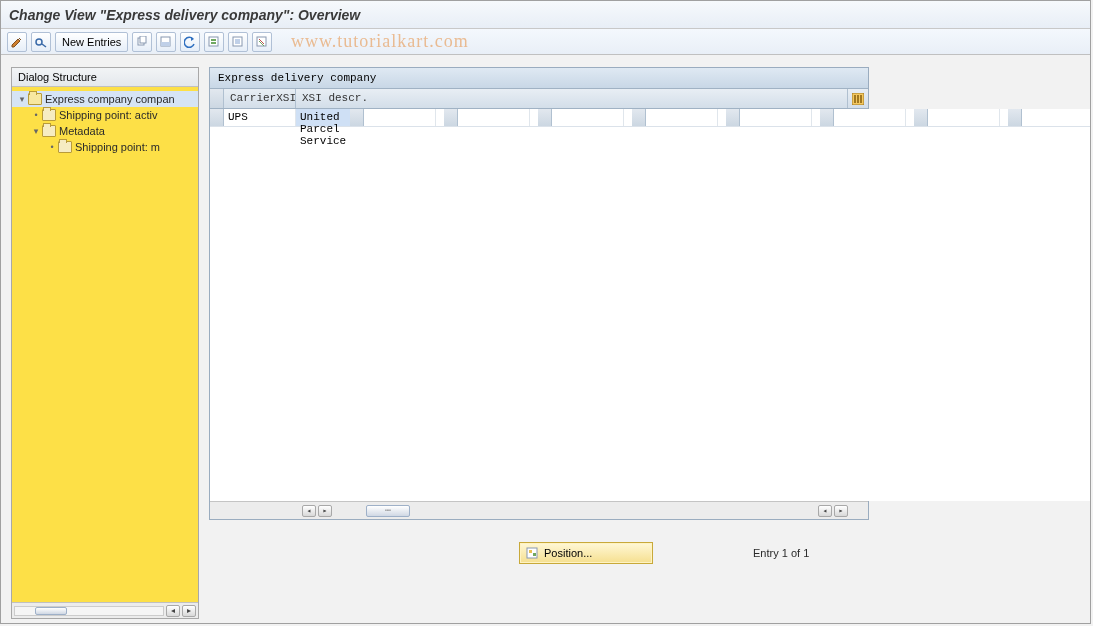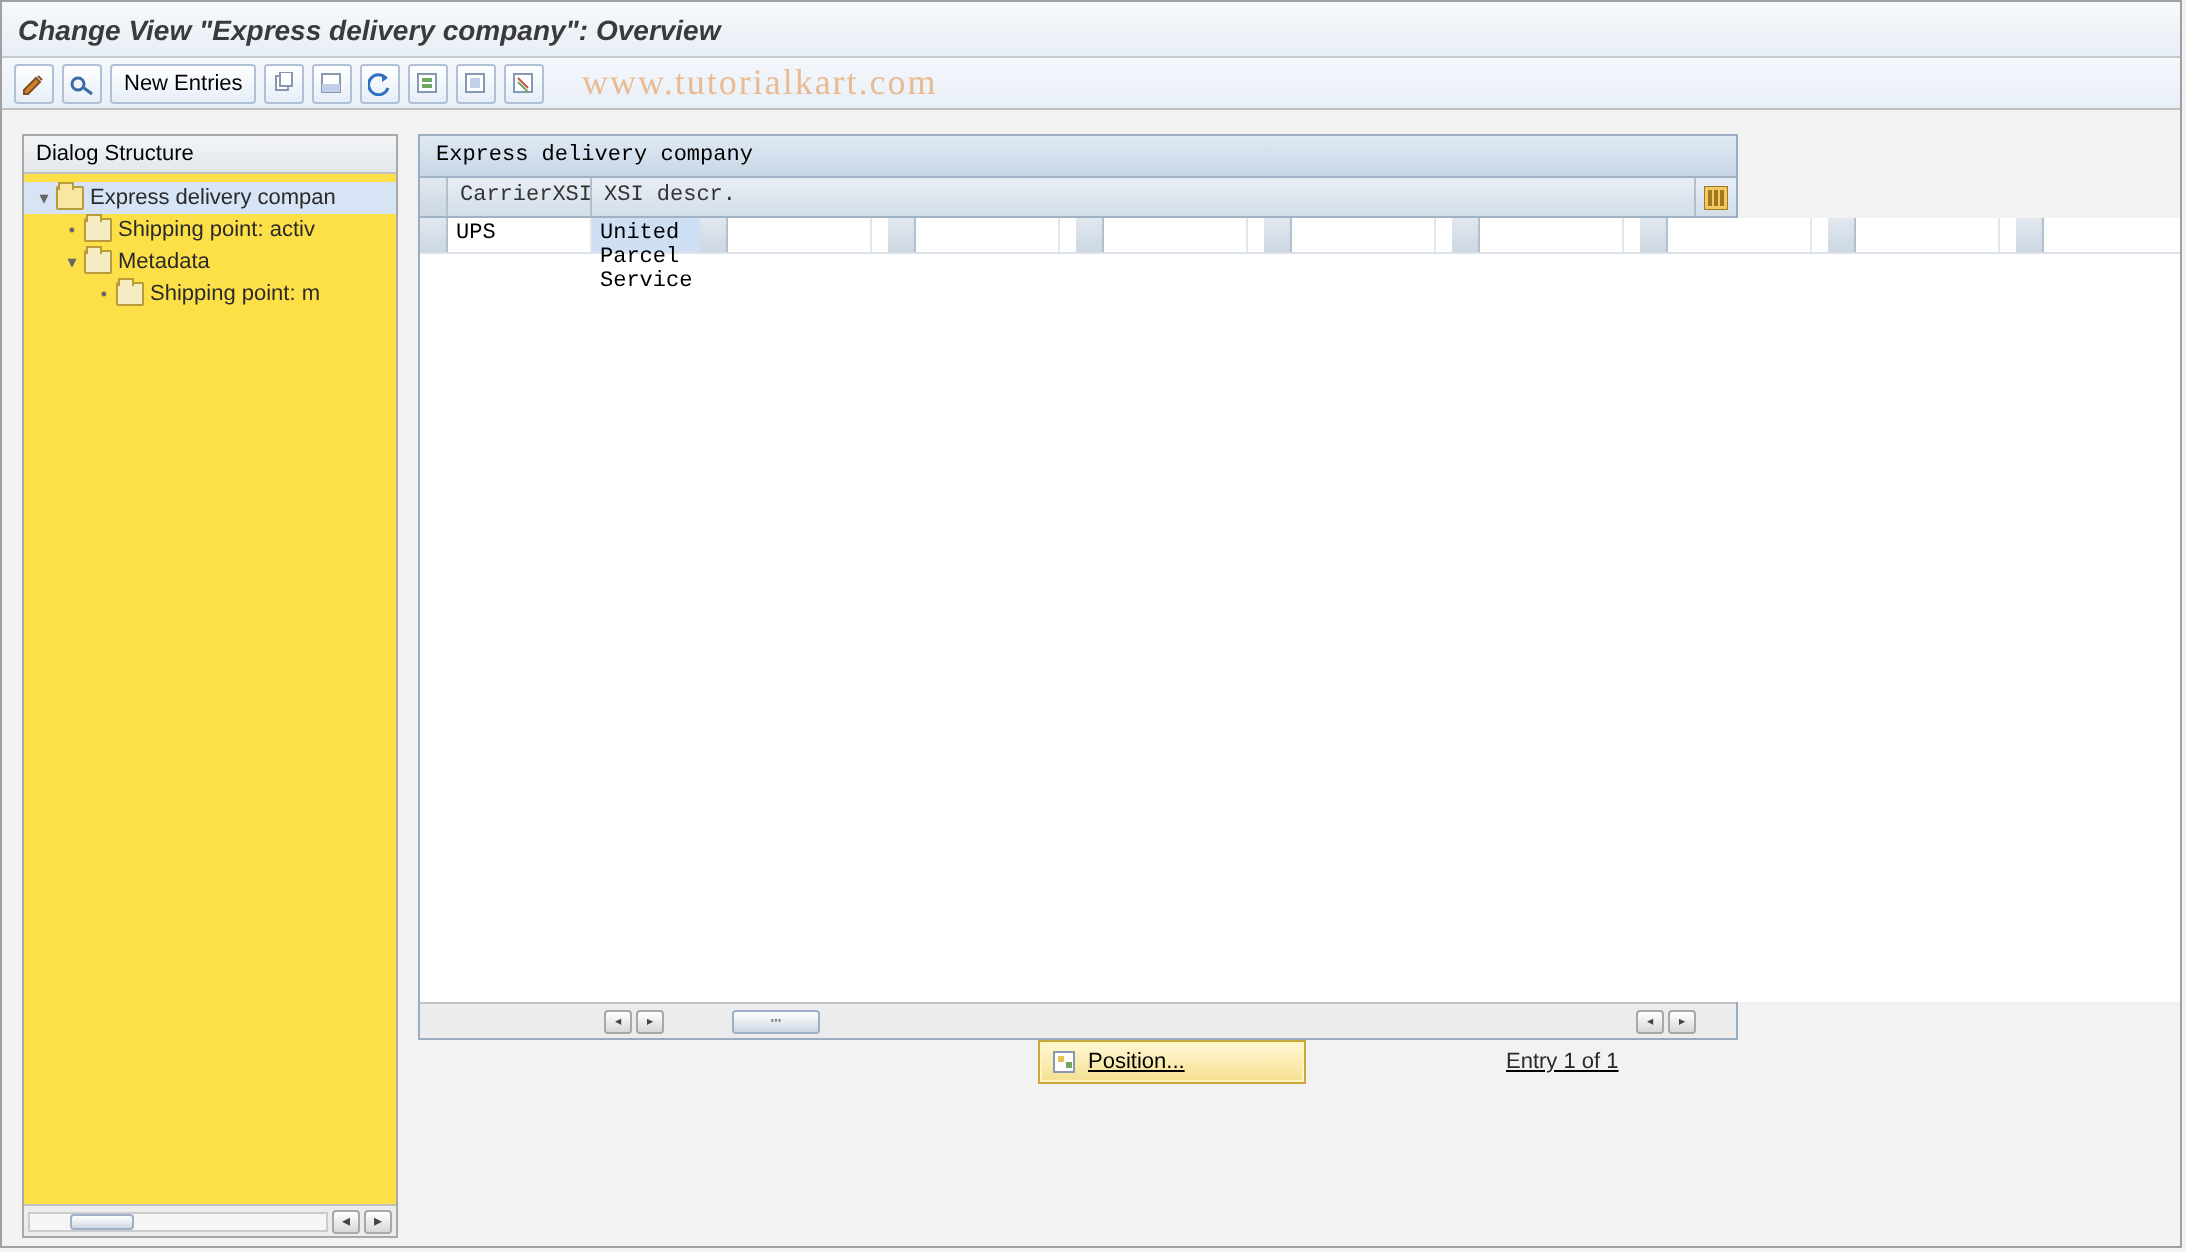--- a/index.html
+++ b/index.html
@@ -213,25 +213,25 @@
   }
   .vscroll .track {position:absolute;top:16px;bottom:16px;left:1px;right:1px;background:#f5f5f5;}
   .grid-hscroll {
     height:18px;background:#ececec;border-top:1px solid #c4c4c4;display:flex;align-items:center;padding:0 2px;gap:2px;
   }
   .grid-hscroll .btn {width:14px;height:12px;background:linear-gradient(#fff,#d8d8d8);border:1px solid #a8a8a8;border-radius:2px;display:flex;align-items:center;justify-content:center;font-size:8px;color:#444;cursor:pointer;}
   .grid-hscroll .gap {flex:1;}
   .grid-hscroll .thumbbtn {width:44px;height:12px;background:linear-gradient(#fff,#d0d8e4);border:1px solid #9eb0c8;border-radius:2px;display:flex;align-items:center;justify-content:center;font-size:9px;color:#888;cursor:pointer;}
 
   .footer {
+    margin-top:22px;
     display:flex;
     align-items:center;
     padding-left:310px;
     gap:100px;
-    text-decoration:underline;
   }
   .pos-btn {
     height:22px;width:134px;
     border:1px solid #c8a93a;
     background: linear-gradient(#fff8d6,#f5df8f);
     display:flex;align-items:center;
     padding:0 6px;
     gap:6px;
     font-size:11px;
     cursor:pointer;
@@ -310,21 +310,21 @@
   </div>
 
   <div class="content">
 
     <div class="tree-panel">
       <div class="tree-header">Dialog Structure</div>
       <div class="tree-body">
         <div class="tree-row selected">
           <span class="exp">▾</span>
           <span class="fld open"></span>
-          <span>Express delivery compan</span>
+          <span>Express company compan</span>
         </div>
         <div class="tree-row" style="padding-left:18px">
           <span class="exp">•</span>
           <span class="fld closed"></span>
           <span>Shipping point: activ</span>
         </div>
         <div class="tree-row" style="padding-left:18px">
           <span class="exp">▾</span>
           <span class="fld closed"></span>
           <span>Metadata</span>

